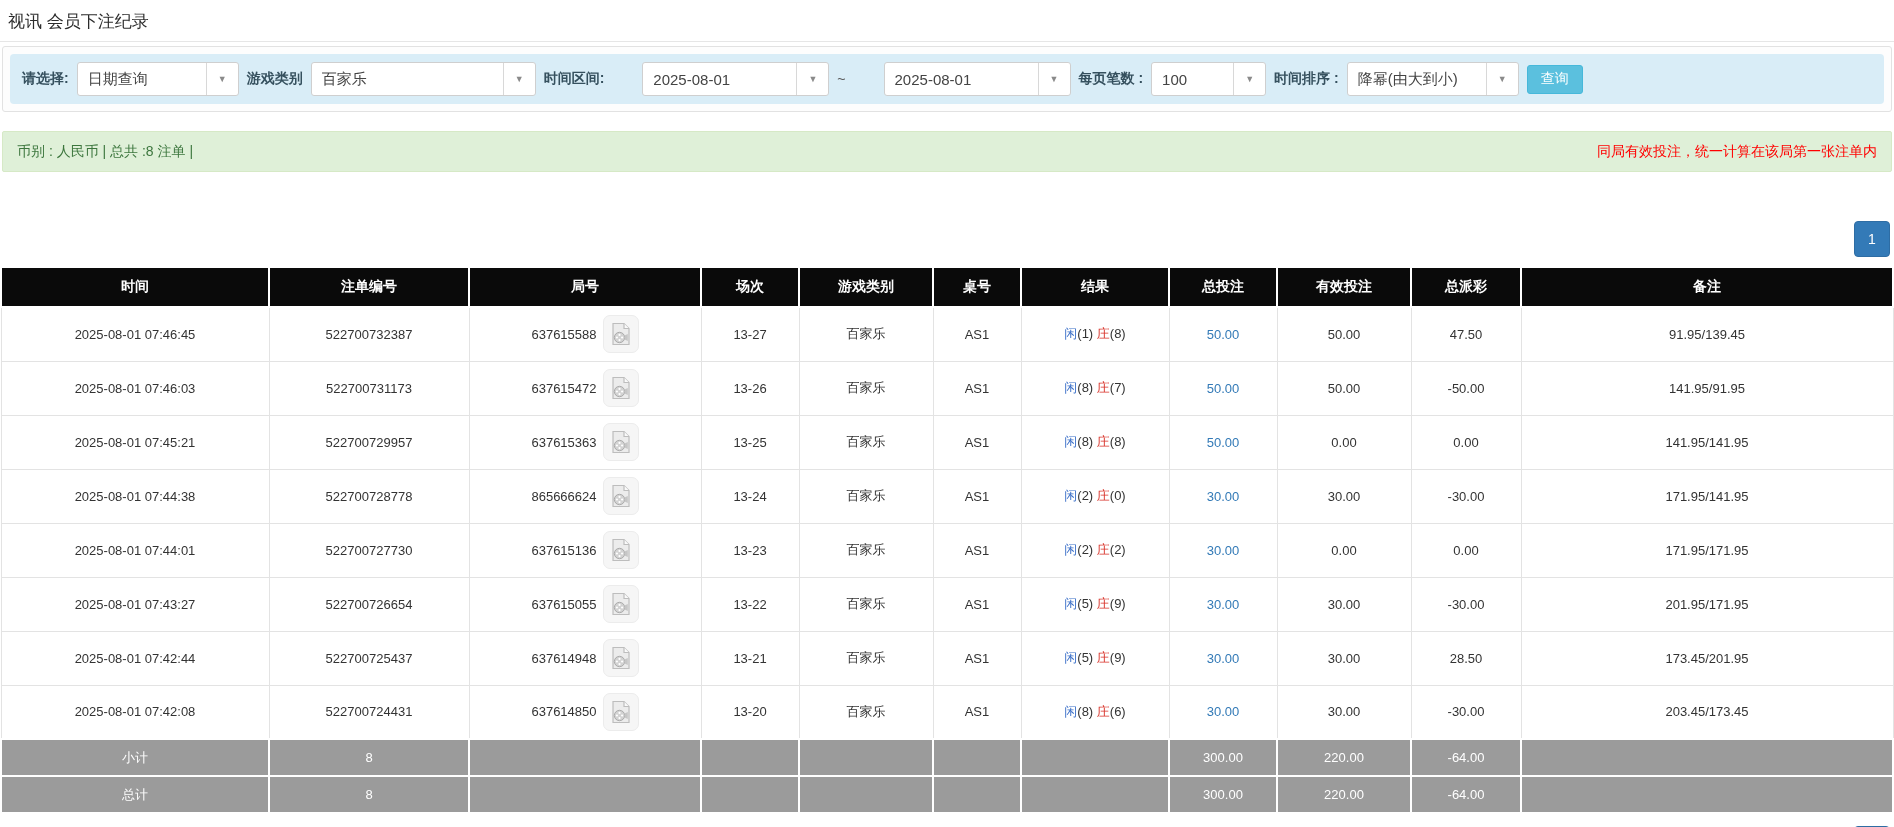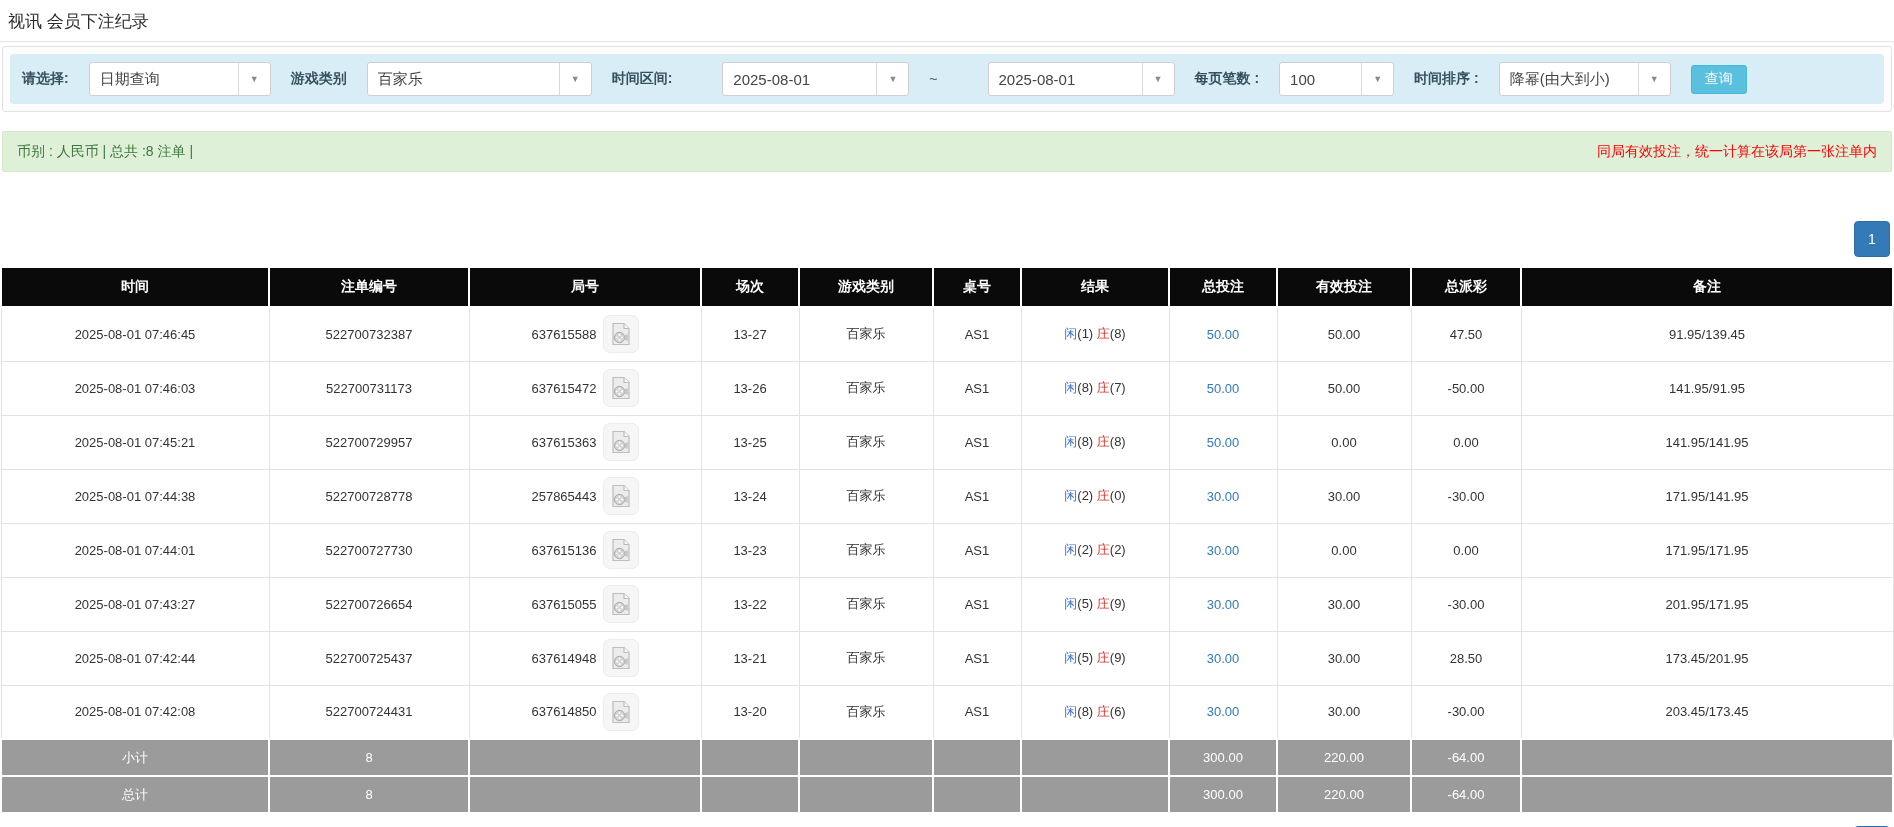--- a/index.html
+++ b/index.html
@@ -17,35 +17,35 @@
   }
   
   .filter-panel {
     margin:4px 2px 0 2px;
     border:1px solid #e2e2e2; border-radius:3px;
     background:#fdfdfd; padding:7px;
   }
   .filter-bar {
     background:#d9edf7; border-radius:4px;
     height:50px; display:flex; align-items:center;
-    padding:0 12px; gap:20px; white-space:nowrap;
+    padding:0 12px; gap:8px; white-space:nowrap;
   }
   .flabel { font-size:14px; font-weight:bold; color:#35505e; }
   .select {
     background:#fff; border:1px solid #cfcfcf; border-radius:3px;
     height:34px; display:flex; align-items:stretch; cursor:pointer;
     font-size:15px; color:#444;
   }
   .select .sel-text { flex:1; display:flex; align-items:center; padding:0 10px; overflow:hidden; }
   .select .sel-arrow {
     width:32px; border-left:1px solid #d8d8d8;
     display:flex; align-items:center; justify-content:center;
     color:#8a8a8a; font-size:9px;
   }
-  .w-query { width:182px; } .w-game { width:225px; } .w-date { width:187px;margin-left:30px; }
+  .w-query { width:162px; } .w-game { width:225px; } .w-date { width:187px;margin-left:30px; }
   .w-size { width:115px; } .w-sort { width:172px; }
   .tilde { color:#555; font-size:14px; }
   .search-btn {
     background:#5bc0de; border:1px solid #46b8da; color:#fff;
     border-radius:3px; height:29px; padding:0 13px; font-size:14px;
     cursor:pointer; font-family:inherit;text-align:center;
   }
   
   .summary-bar {
     margin:19px 2px 18px 2px; height:41px;
@@ -246,21 +246,21 @@
         <td><span class="res-player">闲</span><span>(8)</span> <span class="res-banker">庄</span><span>(8)</span></td>
         <td><span class="bet-link">50.00</span></td>
         <td>0.00</td>
         <td>0.00</td>
         <td>141.95/141.95</td>
       </tr>
       <tr>
         <td>2025-08-01 07:44:38</td>
         <td>522700728778</td>
         <td><span class="round-cell">
-            <span>257865443</span>
+            <span>865666624</span>
             <button class="film-btn">
               <svg width="22" height="24" viewBox="0 0 22 24">
                 <path d="M3 1.5h11l5 5v16H3z" fill="#ececec" stroke="#bdbdbd" stroke-width="1.2"></path>
                 <path d="M14 1.5v5h5" fill="#fafafa" stroke="#bdbdbd" stroke-width="1.2"></path>
                 <circle cx="9.5" cy="15.5" r="5.2" fill="#d2d2d2" stroke="#ababab"></circle>
                 <circle cx="9.5" cy="12.9" r="1.1" fill="#fff"></circle>
                 <circle cx="9.5" cy="18.1" r="1.1" fill="#fff"></circle>
                 <circle cx="6.9" cy="15.5" r="1.1" fill="#fff"></circle>
                 <circle cx="12.1" cy="15.5" r="1.1" fill="#fff"></circle>
                 <path d="M14.6 13.4l3.2-1.5v7.2l-3.2-1.5z" fill="#c6c6c6"></path>

